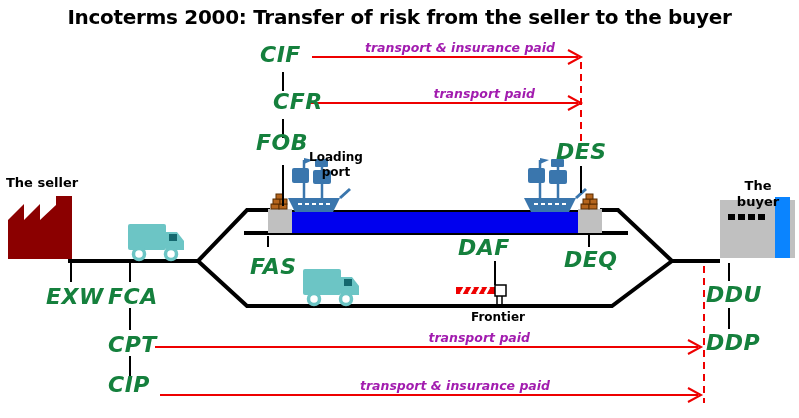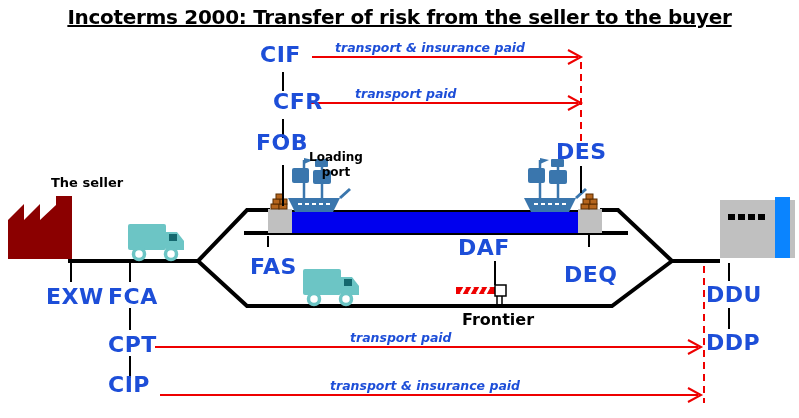--- a/index.html
+++ b/index.html
@@ -2,35 +2,35 @@
 <html><head>
 <meta charset="utf-8">
 <style>
   html,body{margin:0;padding:0;background:#fff;}
   .canvas{
     position:relative;width:799px;height:418px;background:#ffffff;
     font-family:"DejaVu Sans",sans-serif;overflow:hidden;
   }
   .title{
     position:absolute;top:5px;left:0;width:100%;text-align:center;
-    font-size:20px;font-weight:700;letter-spacing:-0.3px;color:#000;text-decoration:underline;
+    font-size:20px;font-weight:700;letter-spacing:-0.3px;color:#000;
   }
   svg.layer{position:absolute;top:0;left:0;}
   .term{
-    position:absolute;font-size:22px;font-weight:700;color:#1d4ed8;
-    letter-spacing:0.5px;line-height:1;white-space:nowrap;
+    position:absolute;font-size:22px;font-weight:700;color:#15803d;
+    letter-spacing:0.5px;line-height:1;white-space:nowrap;font-style:italic;
   }
   .ann{
     position:absolute;font-size:13px;font-weight:700;color:#000;
     line-height:1.25;text-align:center;
   }
-  .ann.left{text-align:right;margin-left:45px;}
+  .ann.left{text-align:right;}
   .arrlbl{
     position:absolute;font-size:12.5px;font-weight:700;font-style:italic;
-    color:#1d4ed8;text-align:left;line-height:1;white-space:nowrap;
+    color:#a21caf;text-align:right;line-height:1;white-space:nowrap;margin-left:20px;
   }
 </style>
 </head>
 <body>
 
 <div class="canvas">
 
   <div class="title">Incoterms 2000: Transfer of risk from the seller to the buyer</div>
 
   <svg class="layer" width="799" height="418" viewBox="0 0 799 418">
@@ -151,26 +151,27 @@
   <div class="term" style="left:260px;top:44px">CIF</div>
   <div class="term" style="left:273px;top:91px">CFR</div>
   <div class="term" style="left:256px;top:132px">FOB</div>
   <div class="term" style="left:250px;top:256px">FAS</div>
   <div class="term" style="left:46px;top:286px">EXW</div>
   <div class="term" style="left:108px;top:286px">FCA</div>
   <div class="term" style="left:108px;top:334px">CPT</div>
   <div class="term" style="left:108px;top:374px">CIP</div>
   <div class="term" style="left:458px;top:237px">DAF</div>
   <div class="term" style="left:556px;top:141px">DES</div>
-  <div class="term" style="left:564px;top:264px">DEQ</div>
+  <div class="term" style="left:564px;top:249px">DEQ</div>
   <div class="term" style="left:706px;top:284px">DDU</div>
   <div class="term" style="left:706px;top:332px">DDP</div>
 
   <div class="ann left" style="left:6px;top:175px">The seller</div>
+  <div class="ann" style="left:722px;top:178px;width:72px">The buyer</div>
   <div class="ann" style="left:303px;top:150px;width:66px;font-size:12px">Loading port</div>
-  <div class="ann" style="left:462px;top:310px;width:72px;font-size:16px">Frontier</div>
+  <div class="ann" style="left:462px;top:310px;width:72px;font-size:12px">Frontier</div>
 
   <div class="arrlbl" style="left:335px;top:42px;width:200px">transport &amp; insurance paid</div>
   <div class="arrlbl" style="left:355px;top:88px;width:160px">transport paid</div>
   <div class="arrlbl" style="left:350px;top:332px;width:160px">transport paid</div>
   <div class="arrlbl" style="left:330px;top:380px;width:200px">transport &amp; insurance paid</div>
 
 </div>
 
 </body></html>

